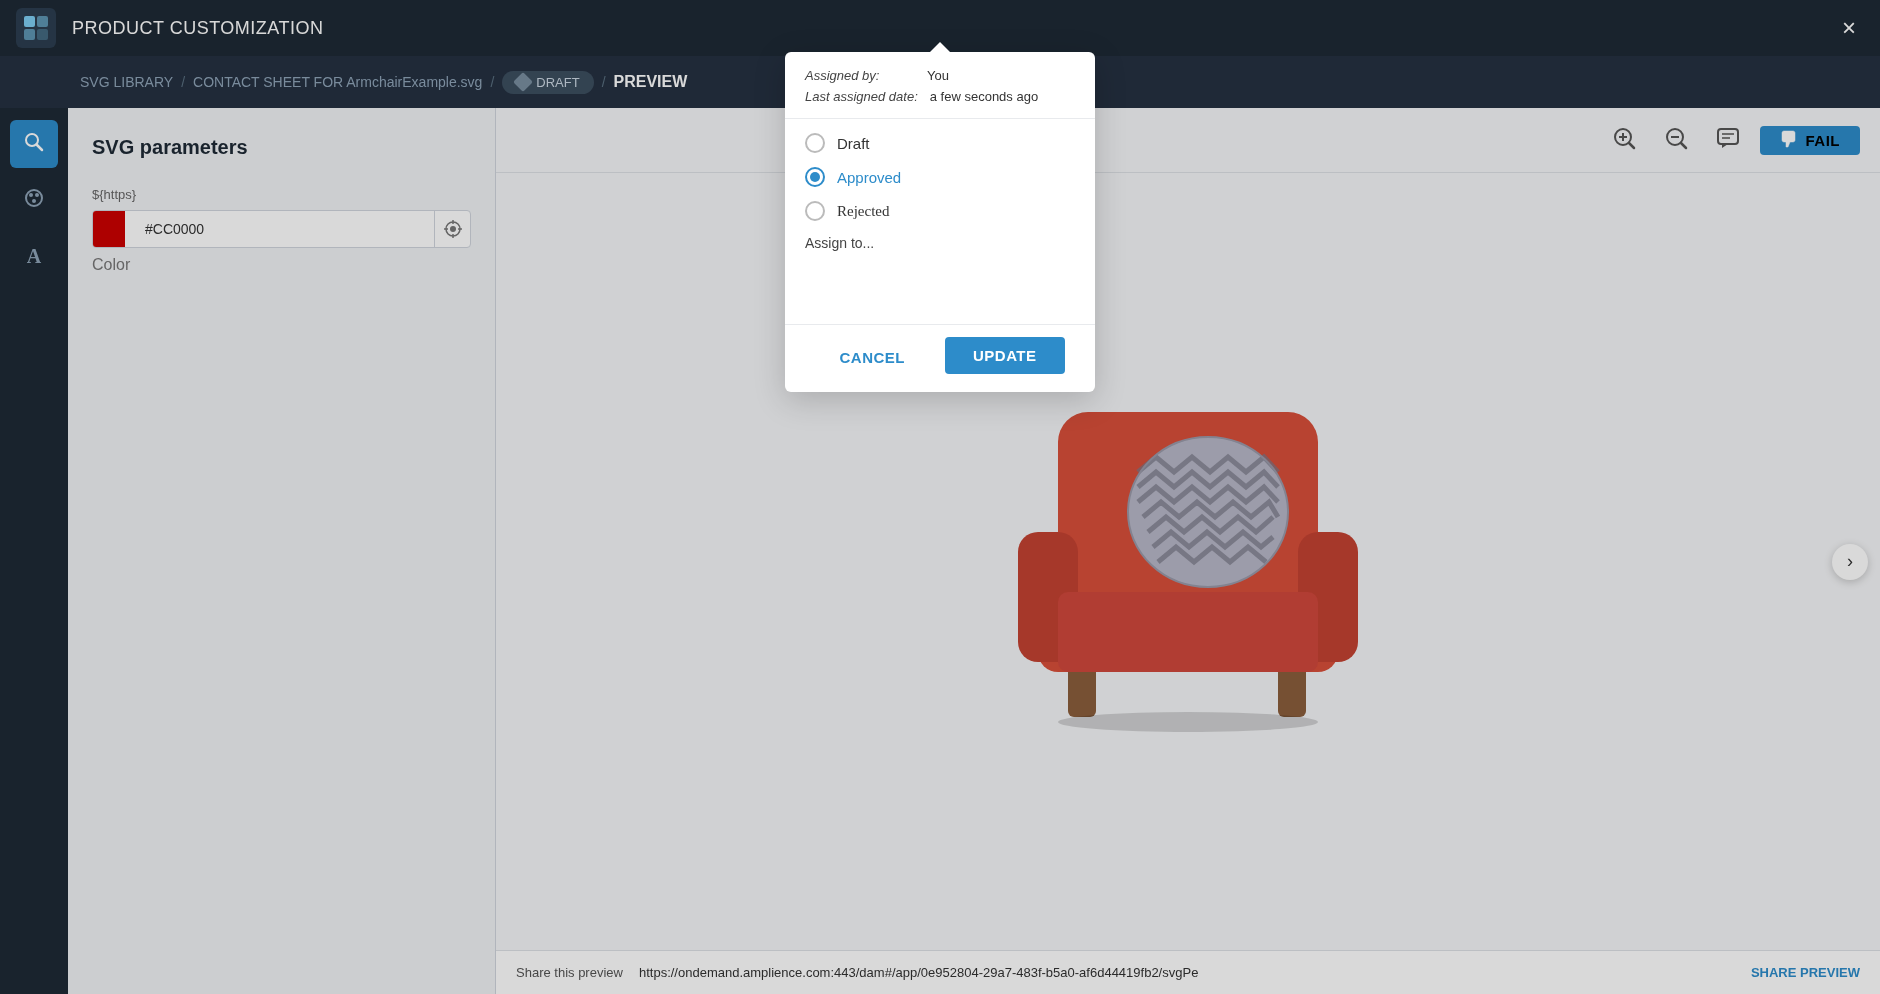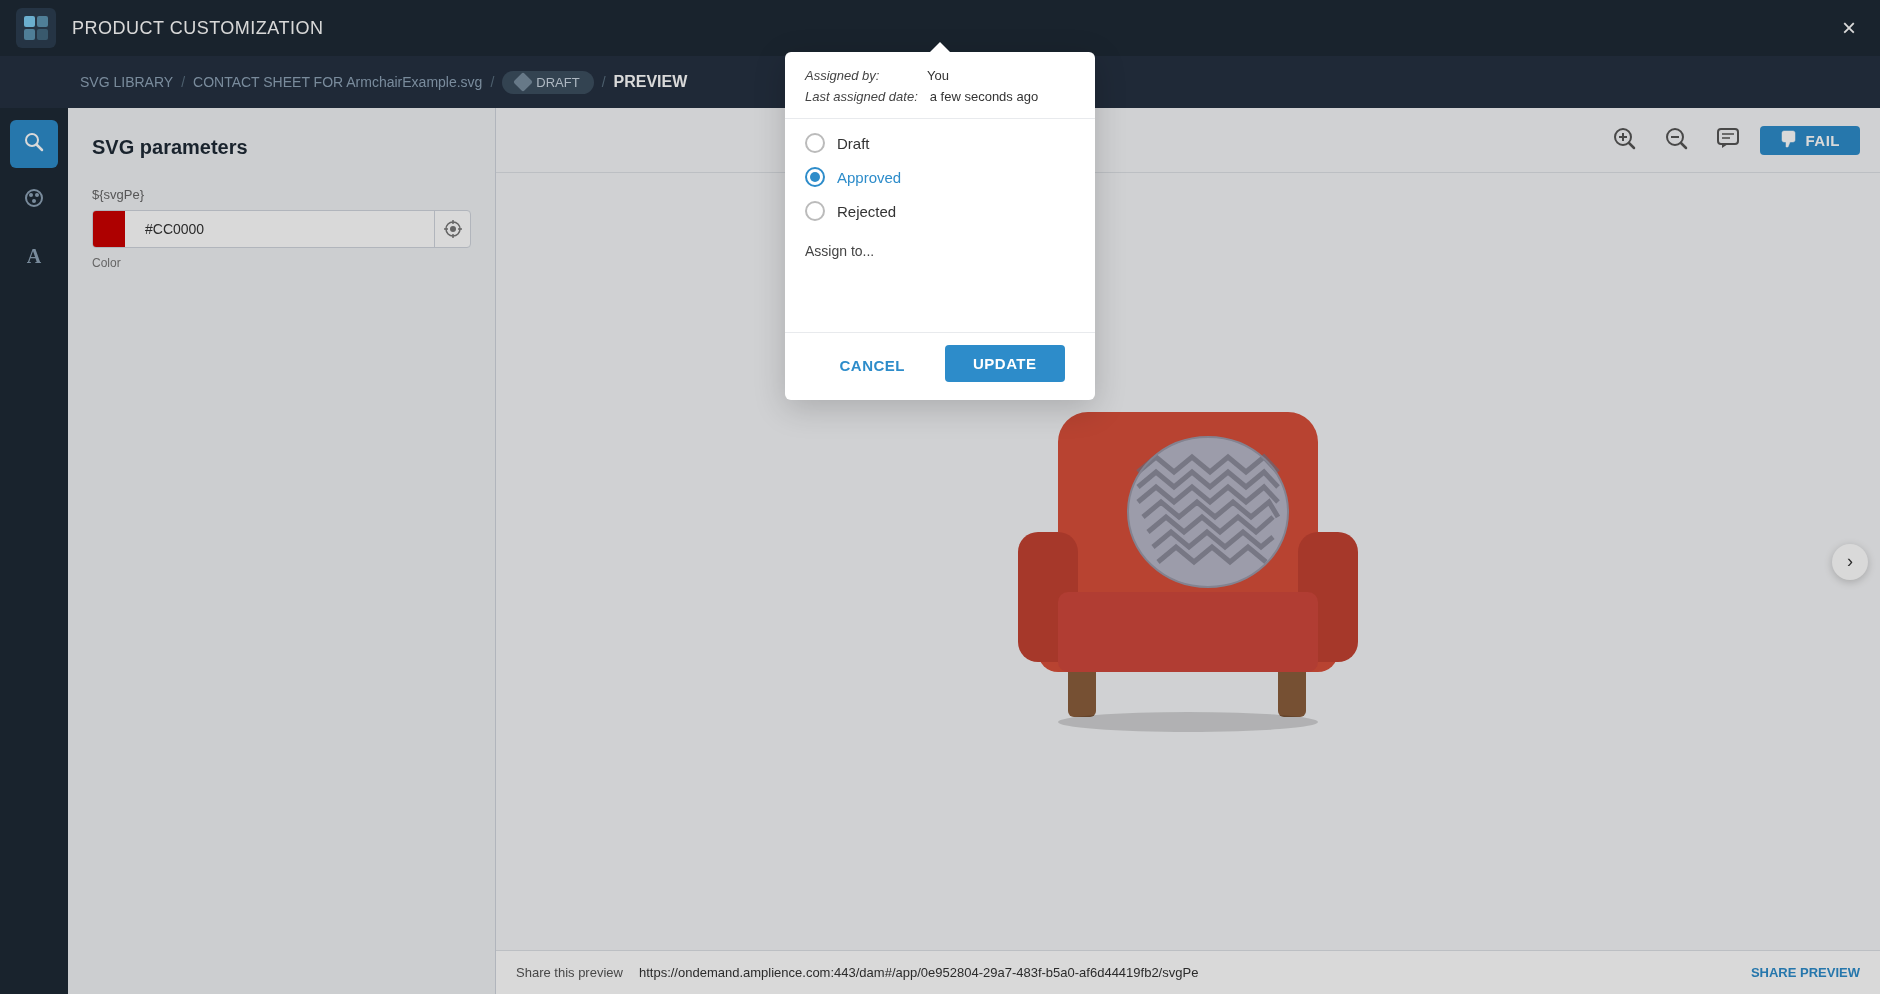--- a/index.html
+++ b/index.html
@@ -109,21 +109,21 @@
     .color-value {
       flex: 1; padding: 0 20px; font-size: 14px; color: #333;
       border: none; outline: none; background: transparent;
     }
     .color-picker-btn {
       width: 36px; height: 36px; display: flex; align-items: center;
       justify-content: center; cursor: pointer; color: #555;
       border-left: 1px solid #d0d5dd;
     }
     .color-type {
-      font-size: 12px; color: #777;
+      font-size: 16px; color: #777;
     }
 
     
     .right-panel {
       flex: 1; background: #f5f6f8;
       display: flex; flex-direction: column;
       position: relative;
     }
 
     
@@ -133,21 +133,21 @@
       background: #f5f6f8; border-bottom: 1px solid #dde1e6;
     }
     .preview-tool-btn {
       width: 40px; height: 40px;
       display: flex; align-items: center; justify-content: center;
       border-radius: 4px; cursor: pointer; color: #555;
       background: none; border: none; font-size: 20px;
     }
     .fail-btn {
       display: flex; align-items: center; gap: 8px;
-      background: #2d8cca; color: #ffffff; border: none;
+      background: #2d8cca; color: #000000; border: none;
       border-radius: 4px; padding: 4px 20px; font-size: 15px;
       font-weight: 600; cursor: pointer; letter-spacing: 0.5px;
     }
 
     
     .preview-image-area {
       flex: 1; display: flex; align-items: center; justify-content: center;
       position: relative; overflow: hidden;
     }
 
@@ -223,21 +223,21 @@
       font-size: 13px; color: #333;
     }
 
     .dropdown-options {
       padding: 14px 20px;
     }
     .radio-row {
       display: flex; align-items: center; gap: 12px; margin-bottom: 14px;
       cursor: pointer;
     }
-    .radio-row:last-child { margin-bottom: 8px; }
+    .radio-row:last-child { margin-bottom: 0; font-family: Liberation Serif, serif; }
     .radio-circle {
       width: 20px; height: 20px; border-radius: 50%;
       border: 2px solid #bbb; flex-shrink: 0;
       display: flex; align-items: center; justify-content: center;
     }
     .radio-circle.selected {
       border-color: #2d8cca;
     }
     .radio-inner {
       width: 10px; height: 10px; border-radius: 50%;
@@ -345,21 +345,21 @@
 
 <div class="sidebar-collapse">
   <span>|||</span>
 </div>
 
 <div class="main-content">
 
   <div class="left-panel">
     <div class="left-panel-title">SVG parameters</div>
 
-    <div class="param-label">${svgPe}</div>
+    <div class="param-label">${https}</div>
     <div class="color-row">
       <div class="color-swatch"></div>
       <input class="color-value" type="text" value="#CC0000" style="">
       <div class="color-picker-btn">
         <svg width="18" height="18" viewBox="0 0 18 18" fill="none">
           <circle cx="9" cy="9" r="7" stroke="#777" stroke-width="1.5"></circle>
           <circle cx="9" cy="9" r="3" fill="#777"></circle>
           <line x1="9" y1="0" x2="9" y2="4" stroke="#777" stroke-width="1.5"></line>
           <line x1="9" y1="14" x2="9" y2="18" stroke="#777" stroke-width="1.5"></line>
           <line x1="0" y1="9" x2="4" y2="9" stroke="#777" stroke-width="1.5"></line>

